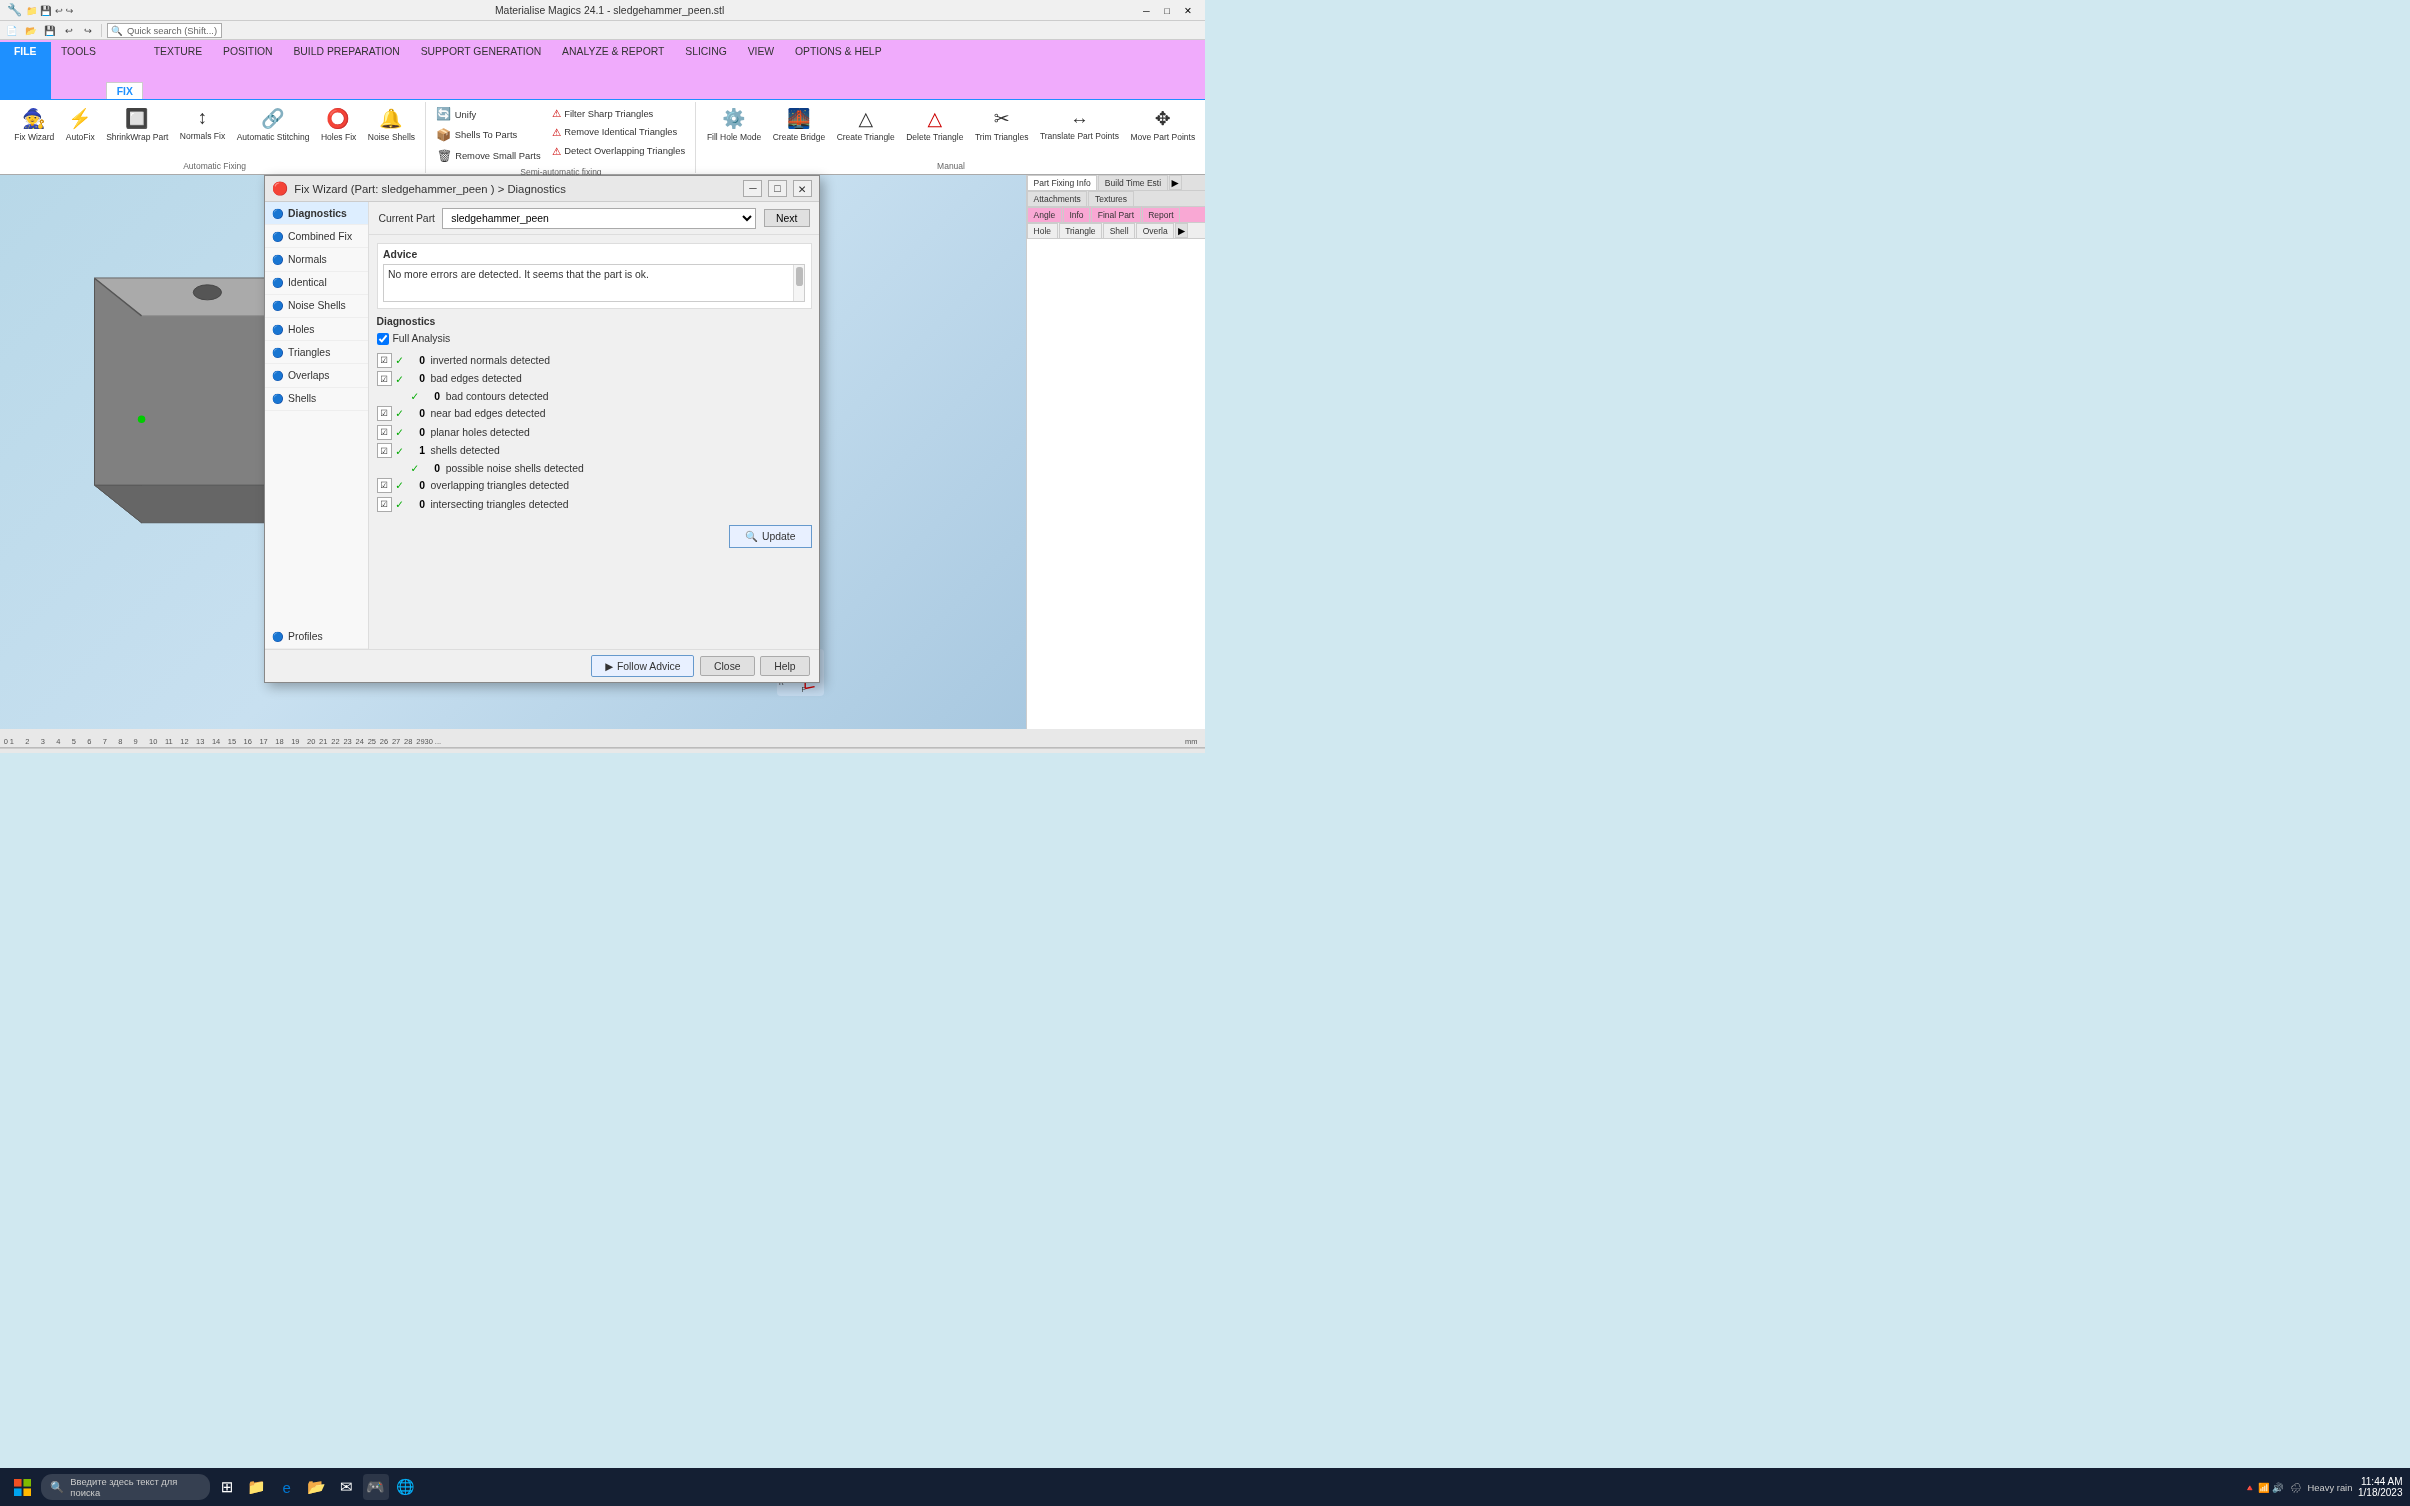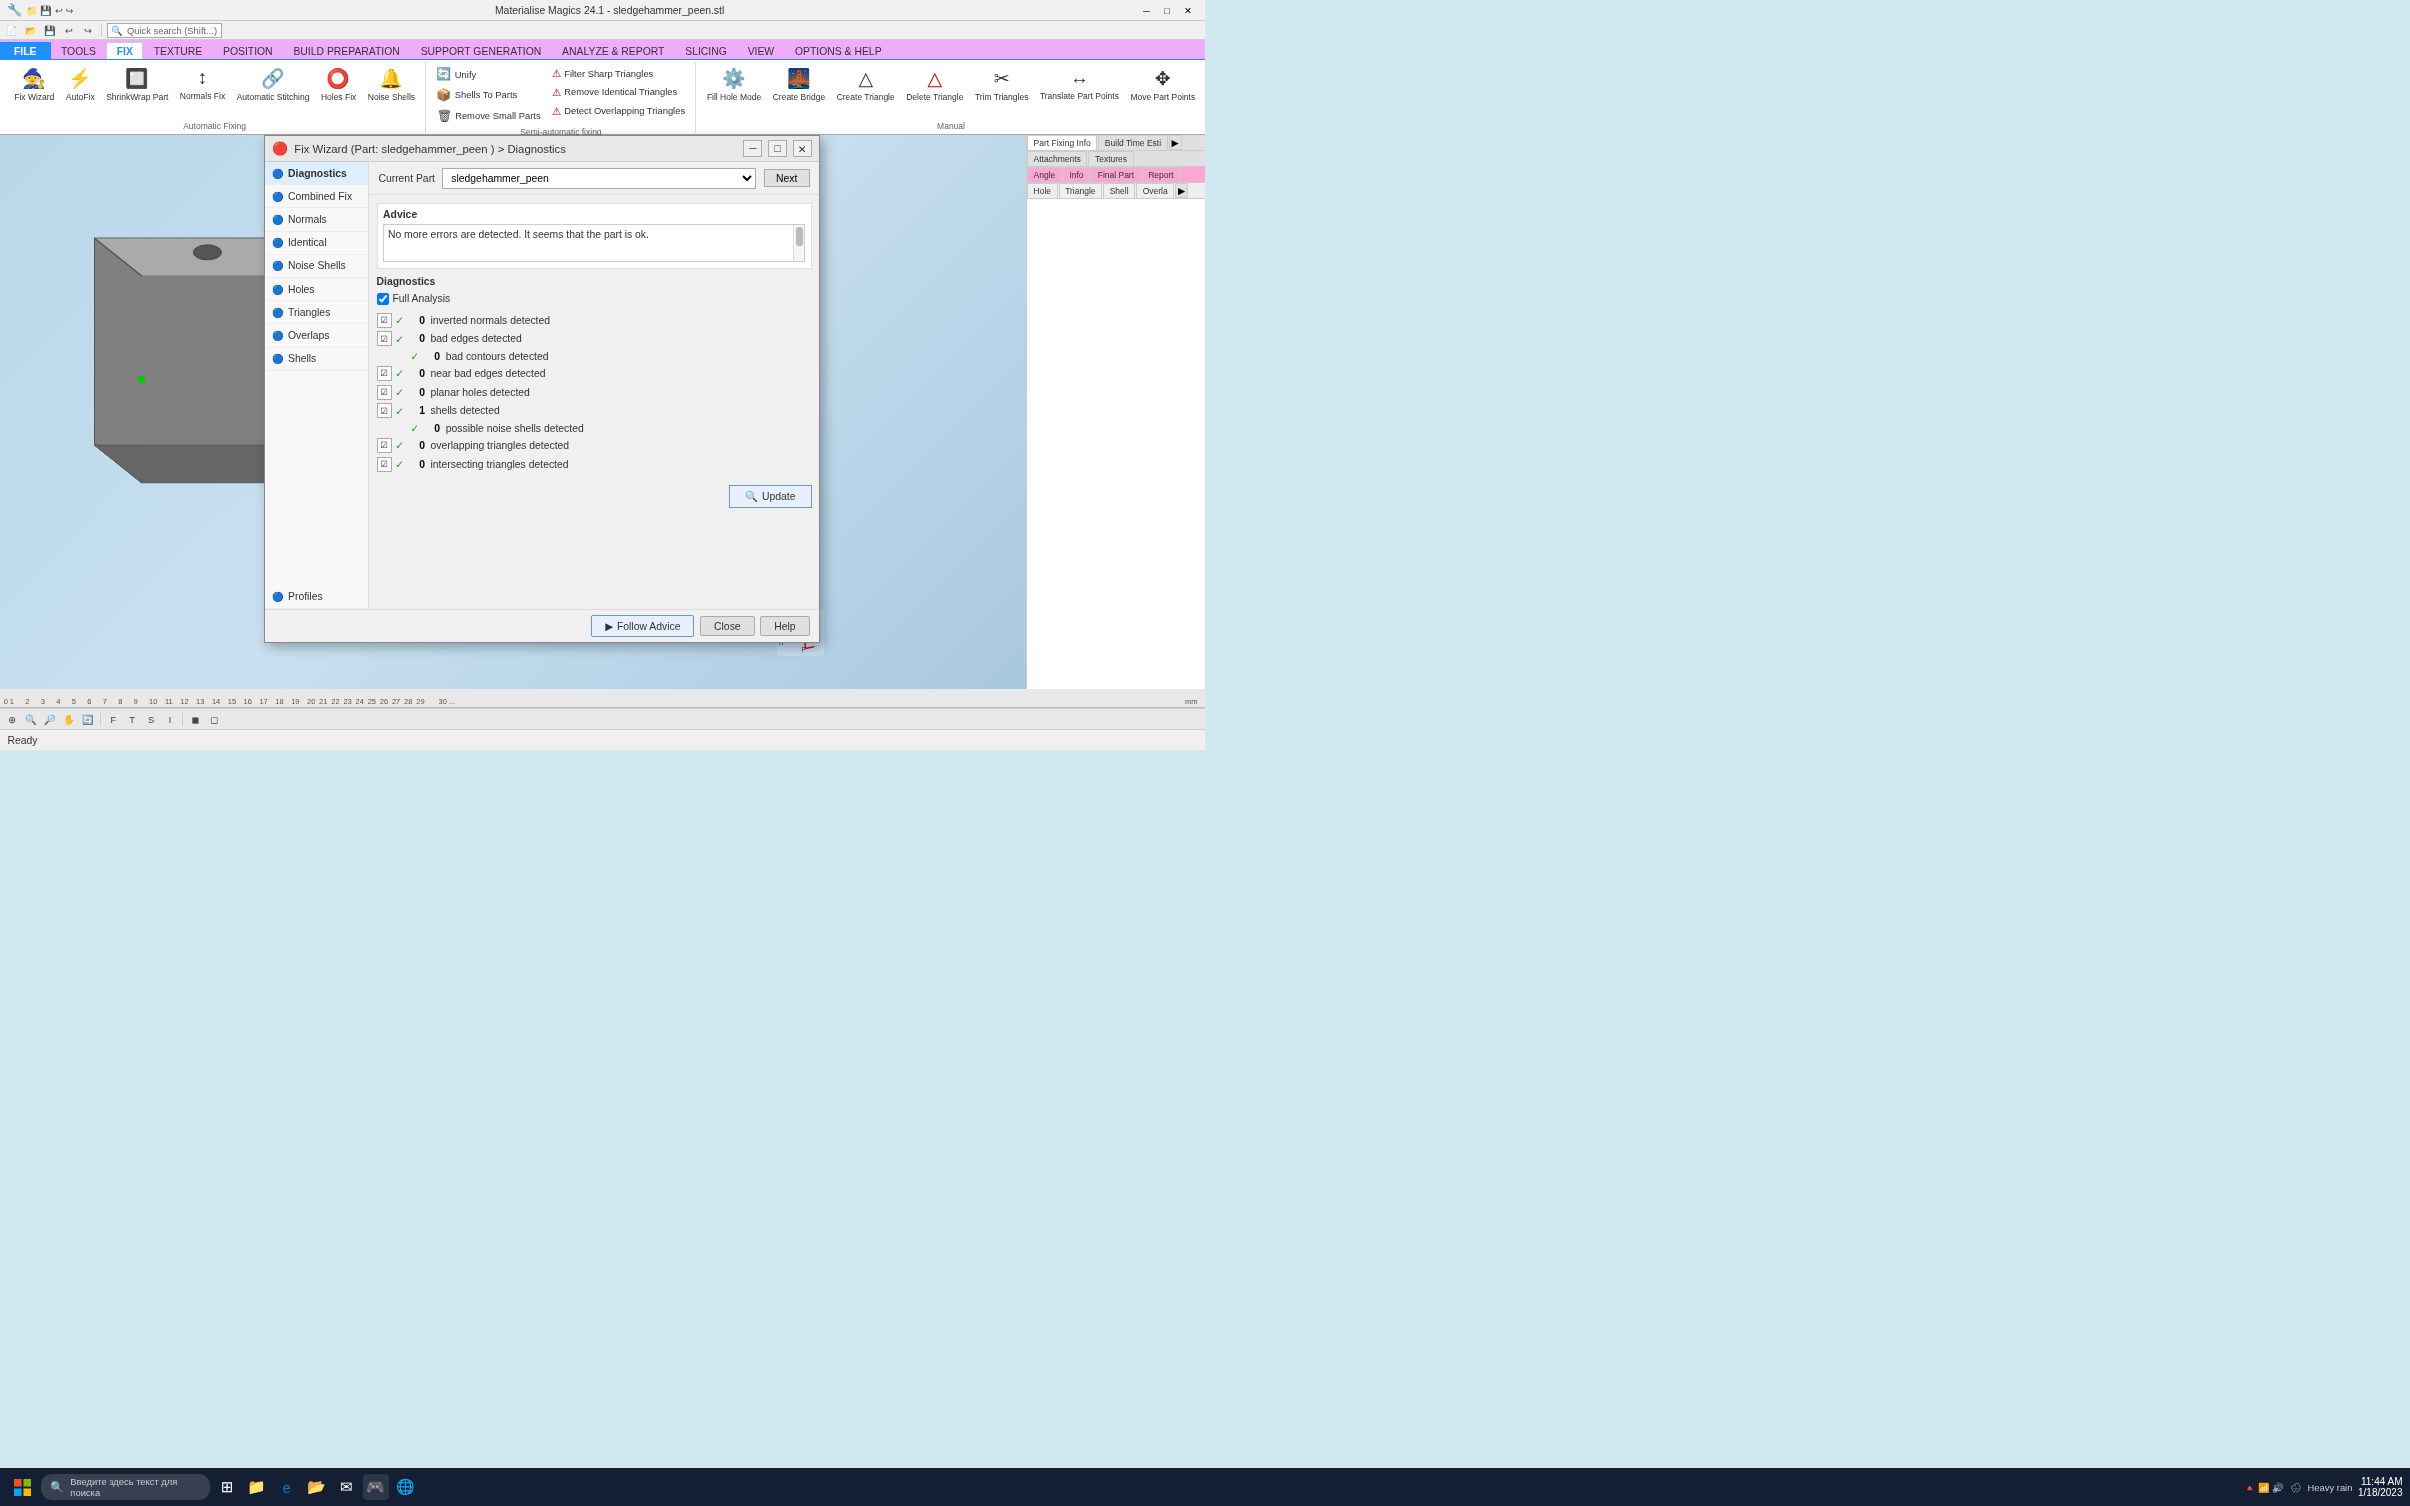--- a/index.html
+++ b/index.html
@@ -40,21 +40,21 @@
       padding-top: 1.9px;
     }
     .ribbon-tab {
       padding: 2.8px 9.4px;
       font-size: 10.4px;
       cursor: pointer;
       color: #333;
       border: 0.9px solid transparent;
       border-bottom: none;
     }
-    .ribbon-tab.active { background: white; border-color: #ccc #ccc white; color: #1e90ff; font-weight: bold; }
+    .ribbon-tab.active { background: white; border-color: #ccc #ccc white; color: #1e90ff; font-weight: bold; margin-top: 40px; }
     .ribbon-tab.file { background: #1e90ff; color: white; font-weight: bold; padding: 2.8px 13px; }
 
     
     #ribbon {
       background: white;
       border-bottom: 1.9px solid #aaa;
       display: flex;
       align-items: stretch;
       padding: 1.9px 3.8px;
       height: 75px;
@@ -777,21 +777,21 @@
     <span style="font-size:7.5px;color:#555;margin-right:7.5px;">19</span>
     <span style="font-size:7.5px;color:#555;margin-right:3.8px;">20</span>
     <span style="font-size:7.5px;color:#555;margin-right:3.8px;">21</span>
     <span style="font-size:7.5px;color:#555;margin-right:3.8px;">22</span>
     <span style="font-size:7.5px;color:#555;margin-right:3.8px;">23</span>
     <span style="font-size:7.5px;color:#555;margin-right:3.8px;">24</span>
     <span style="font-size:7.5px;color:#555;margin-right:3.8px;">25</span>
     <span style="font-size:7.5px;color:#555;margin-right:3.8px;">26</span>
     <span style="font-size:7.5px;color:#555;margin-right:3.8px;">27</span>
     <span style="font-size:7.5px;color:#555;margin-right:3.8px;">28</span>
-    <span style="font-size:7.5px;color:#555;margin-right:14px;">29</span>
+    <span style="font-size:7.5px;color:#555;margin-right:0;">29</span>
     <span style="font-size:7.5px;color:#555;margin-right:1.9px;">30</span>
     <span style="font-size:7.5px;color:#555;margin-right:1.9px;">...</span>
     <span style="font-size:7.5px;color:#555;margin-left:auto;margin-right:7.5px;">mm</span>
   </div>
 </div>
 
 <div id="bottom-toolbar">
   <button class="bt-btn">⊕</button>
   <button class="bt-btn">🔍</button>
   <button class="bt-btn">🔎</button>

